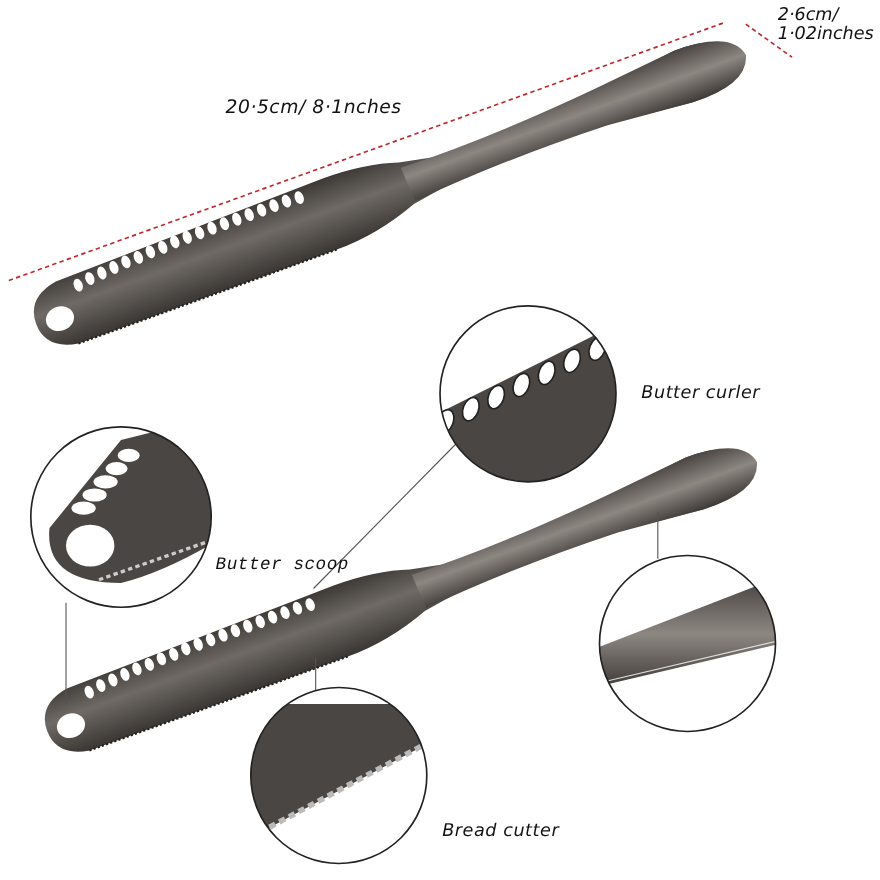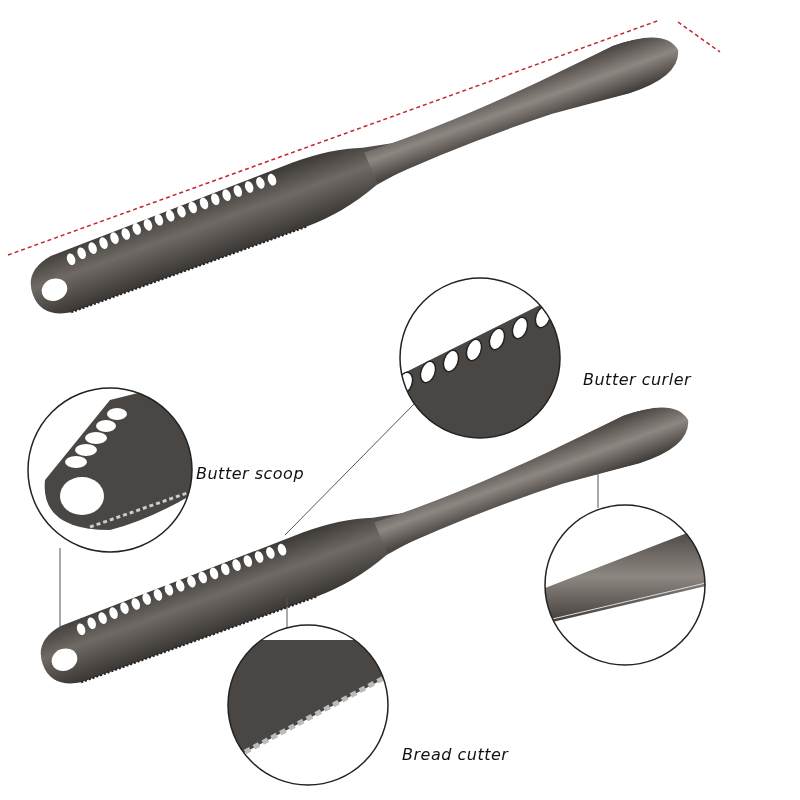--- a/index.html
+++ b/index.html
@@ -164,17 +164,22 @@
   <g>
     <circle cx="308" cy="705" r="80" fill="#fff"></circle>
     <g clip-path="url(#c4)">
       <polygon points="220,640 400,640 400,670 240,755 220,755" fill="#4a4643"></polygon>
       <path d="M245,752 L395,672" stroke="#bbb" stroke-width="5" stroke-dasharray="6,4"></path>
     </g>
     <circle cx="308" cy="705" r="80" fill="none" stroke="#222" stroke-width="1.5"></circle>
   </g>
 </svg>
 
+<div class="label dim-label" style="left:205px; top:88px;">20·5cm/ 8·1nches</div>
+<div class="dim2">
+  <span>2·6cm/</span>
+  <span>1·02inches</span>
+</div>
 
-<div class="label" style="left:583px; top:347px;margin-top:23px;">Butter curler</div>
-<div class="label" style="left:196px; top:464px;">Butter scoop</div>
+<div class="label" style="left:583px; top:347px;">Butter curler</div>
+<div class="label" style="left:196px; top:504px;font-family:Liberation Mono, monospace;">Butter scoop</div>
 <div class="label" style="left:402px; top:745px;">Bread cutter</div>
 </div>
 
 </body></html>

